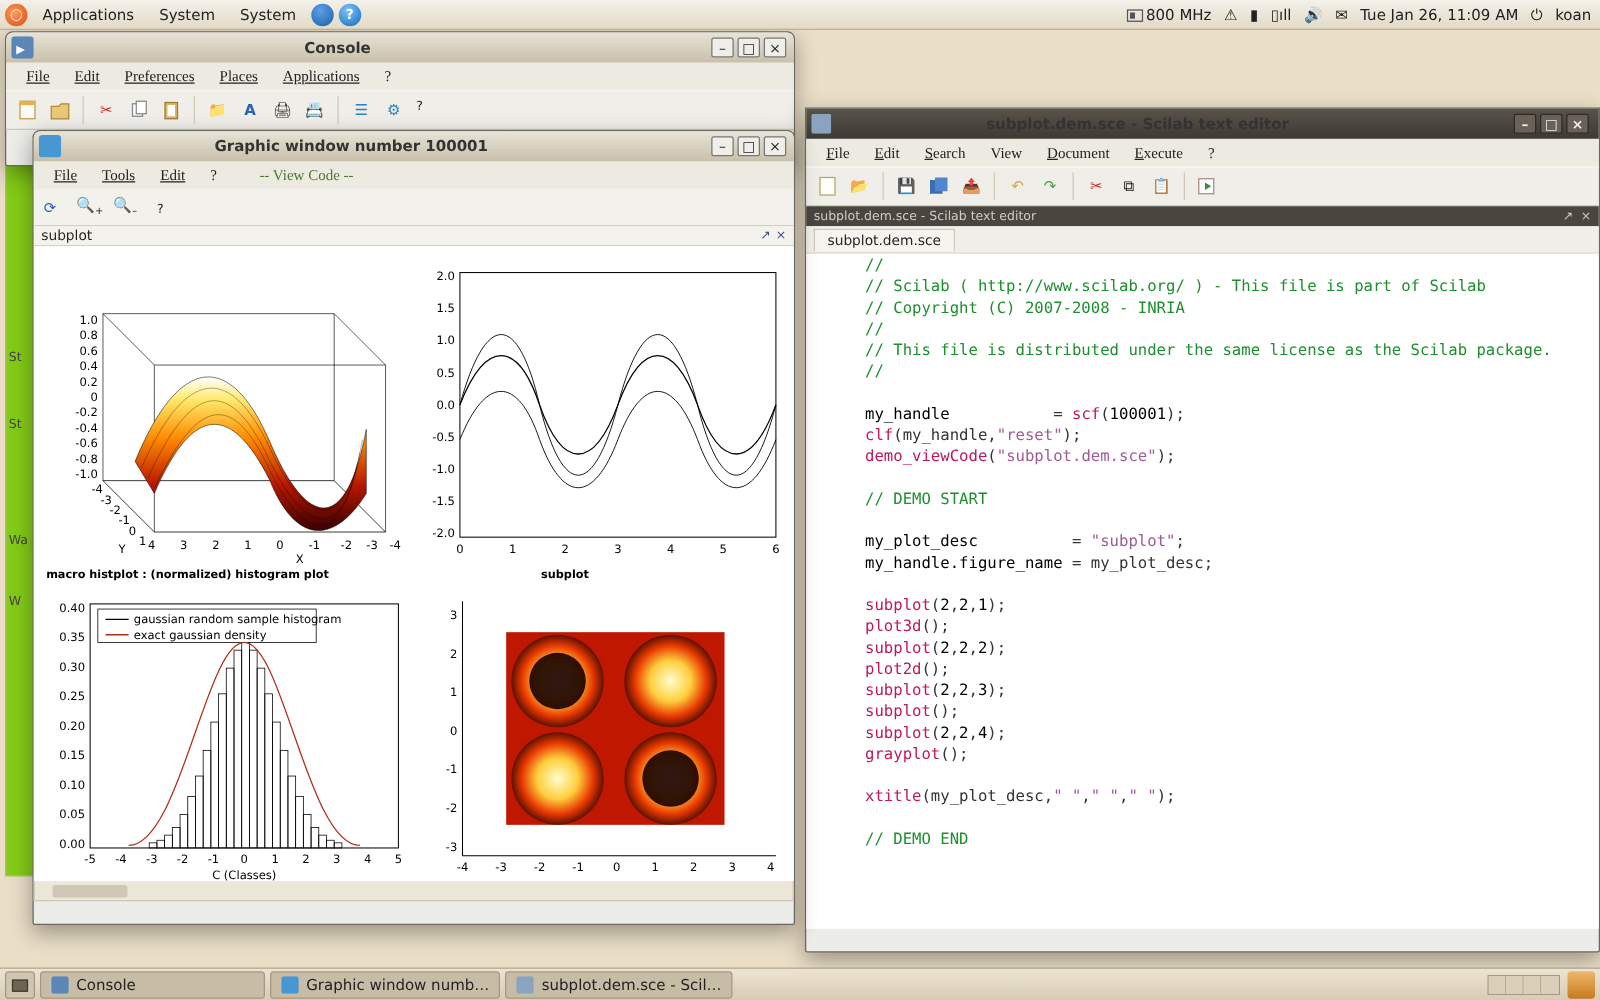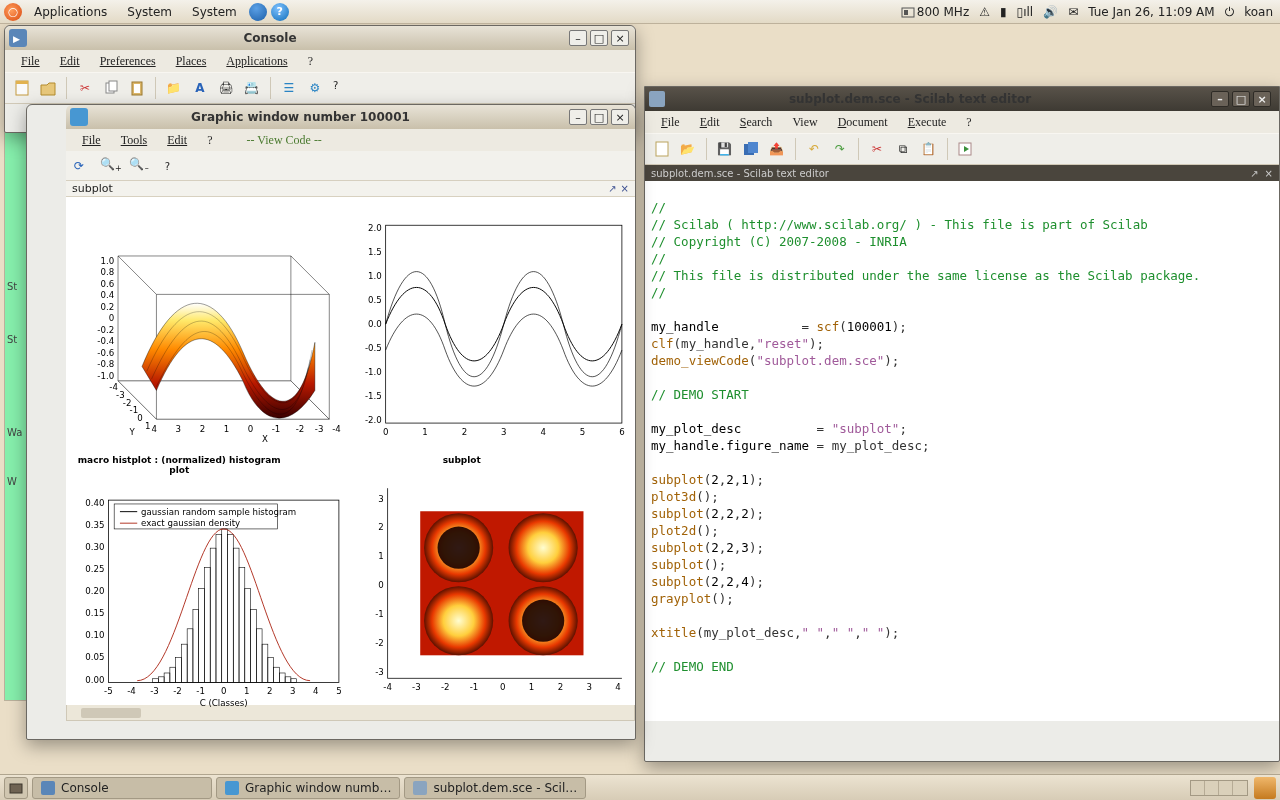--- a/index.html
+++ b/index.html
@@ -64,45 +64,45 @@
   .toolbar{height:32px;background:#efeee9;border-top:1px solid #f8f6f1;border-bottom:1px solid #d1c9b7;display:flex;align-items:center;padding:0 6px;gap:4px;}
   .toolbar .tb-ico{width:22px;height:22px;display:flex;align-items:center;justify-content:center;}
   .toolbar .sep{width:1px;height:22px;background:#cfc8b7;margin:0 3px;}
   .dark-title{height:24px;background:linear-gradient(#585249,#3e3a33);color:#fff;font-weight:bold;display:flex;align-items:center;padding:0 8px 0 24px;position:relative;}
   .dark-title .wicon{position:absolute;left:4px;top:4px;width:16px;height:16px;}
   .dark-title .title{flex:1;text-align:center;padding-right:60px;}
   .dark-title .tb-btn{background:#6a6258;border-color:#2e2b26;color:#eee;}
   .viewcode{color:#4a7a2f;}
   
   #win-console{left:4px;top:25px;width:632px;height:108px;z-index:5;}
-  #win-graphic{left:26px;top:104px;width:610px;height:636px;z-index:20;padding-left:39px;}
+  #win-graphic{left:26px;top:104px;width:610px;height:636px;z-index:20;}
   #win-editor{left:644px;top:86px;width:636px;height:676px;z-index:15;border-top-left-radius:0;border-top-right-radius:0;}
   
   .gw-tools2{height:30px;display:flex;align-items:center;gap:8px;padding:0 8px;background:#f2f1ec;border-bottom:1px solid #d6cfbf;}
   .gw-sublabel{height:16px;background:#f3f2ed;font-size:11px;padding:0 6px;border-bottom:1px solid #d8d1c0;display:flex;align-items:center;justify-content:space-between;}
   .gw-sublabel .rx{display:flex;gap:4px;font-size:10px;color:#3a4e90;}
   .plot-area{padding:8px 4px 4px;background:#fff;height:508px;display:grid;grid-template-columns:1fr 1fr;grid-template-rows:1fr 1fr;gap:4px;}
   .plot{border:none;font-size:9px;position:relative;}
   .plot .title{text-align:center;font-size:9px;color:#000;padding-bottom:2px;}
   svg text{font-family:inherit;font-size:9px;}
   
   .tab-strip2{height:16px;background:#4a453d;color:#ccc;font-size:10px;padding:0 6px;display:flex;align-items:center;justify-content:space-between;}
   .tab-strip3{height:22px;background:#efeee9;display:flex;align-items:center;padding:0 6px;border-bottom:1px solid #dcd5c5;}
   .file-tab{padding:2px 10px;font-size:11px;border:1px solid #d0c9b9;border-bottom:none;background:#f6f4ef;}
   .editor-body{display:flex;height:540px;background:#fff;font-family:"DejaVu Sans Mono","Liberation Mono",monospace;font-size:12.5px;line-height:17px;overflow:auto;}
   .gutter{background:#fff;color:#8b1a1a;text-align:right;padding:2px 8px 2px 8px;user-select:none;}
-  .code{padding:18px 6px;white-space:pre;color:#000;}
+  .code{padding:0 6px;white-space:pre;color:#000;margin-left:41px;}
   .code .cm{color:#1e8f2e;}
-  .code .fn{color:#a16207;}
+  .code .fn{color:#be185d;}
   .code .str{color:#a05a9a;}
   .code .op{color:#333;}
   
   .hscroll{height:16px;background:#ece7d9;border:1px solid #cfc8b7;border-top:none;display:flex;align-items:center;}
   .hscroll .thumb{height:10px;background:#cfc8b7;border-radius:2px;margin:0 14px;width:60px;}
-  .console-left-strip{position:absolute;left:4px;top:107px;width:24px;height:594px;background:#86efac;border:1px solid #bab19c;z-index:4;font-size:10px;color:#444;writing-mode:horizontal-tb;}
+  .console-left-strip{position:absolute;left:4px;top:107px;width:24px;height:594px;background:#84cc16;border:1px solid #bab19c;z-index:4;font-size:10px;color:#444;writing-mode:horizontal-tb;}
   .console-left-strip div{padding:4px 2px;}
 </style>
 </head>
 <body>
 
 <div class="top-panel">
   <div class="left">
     <span class="logo">◯</span>
     <span class="menu-item">Applications</span>
     <span class="menu-item">System</span>
@@ -510,20 +510,23 @@
         <svg width="18" height="18">
           <rect x="2" y="3" width="12" height="12" fill="#fff" stroke="#a88"></rect>
           <path d="M7 6l5 3-5 3z" fill="#3a8f3a"></path>
         </svg>
       </span>
   </div>
   <div class="tab-strip2">
     <span>subplot.dem.sce - Scilab text editor</span>
     <span><span style="margin-right:6px">↗</span><span>×</span></span>
   </div>
+  <div class="tab-strip3">
+    <div class="file-tab">subplot.dem.sce</div>
+  </div>
   <div class="editor-body">
     <div class="code" id="code"><span class="cm">//</span>
 <span class="cm">// Scilab ( http://www.scilab.org/ ) - This file is part of Scilab</span>
 <span class="cm">// Copyright (C) 2007-2008 - INRIA</span>
 <span class="cm">//</span>
 <span class="cm">// This file is distributed under the same license as the Scilab package.</span>
 <span class="cm">//</span>
 
 my_handle           <span class="op">= </span><span class="fn">scf</span><span class="op">(</span>100001<span class="op">);</span>
 <span class="fn">clf</span><span class="op">(my_handle,</span><span class="str">"reset"</span><span class="op">);</span>

